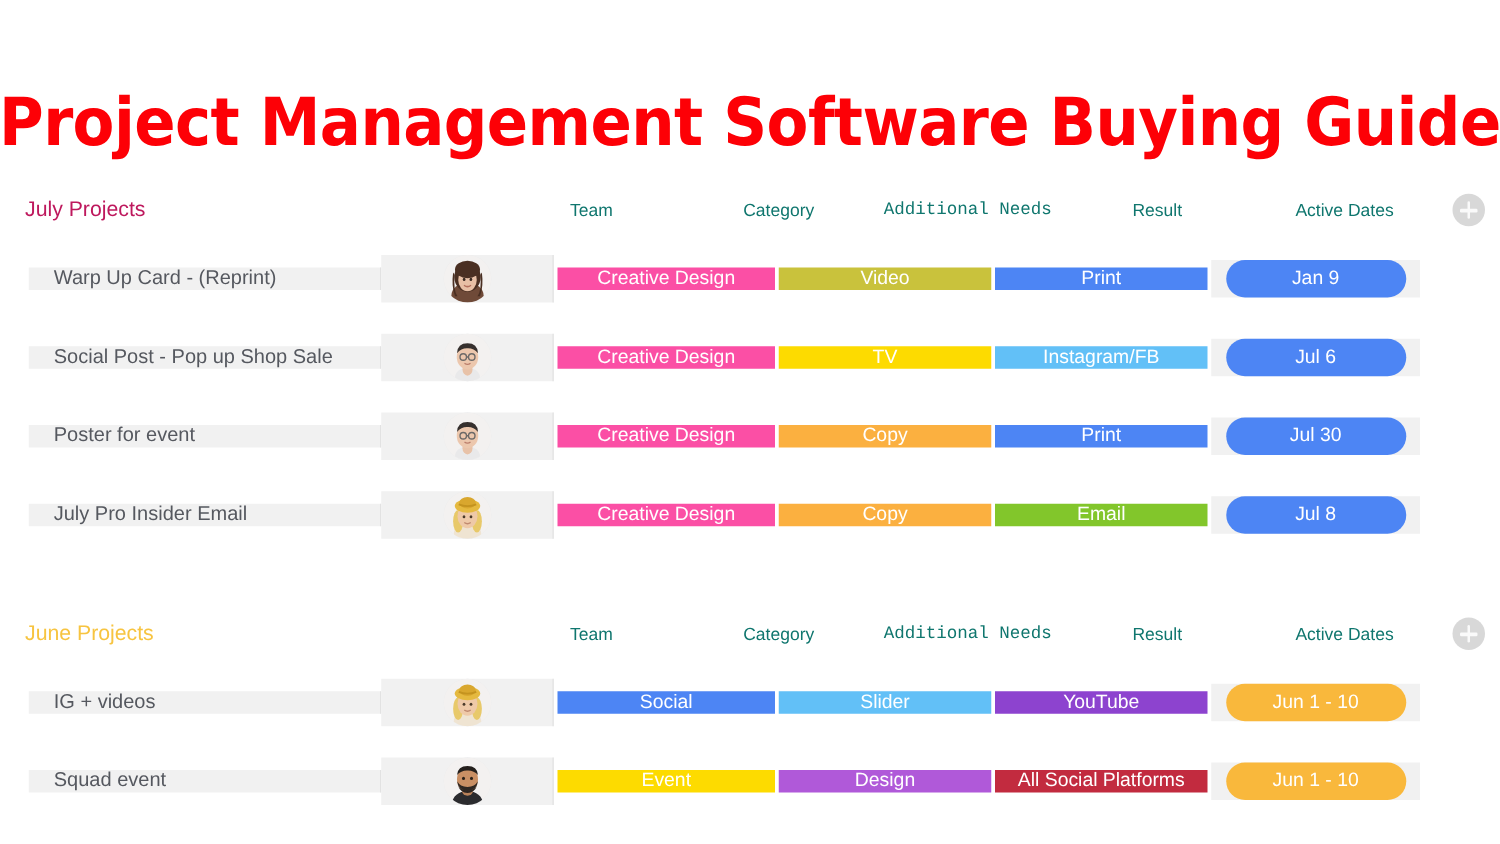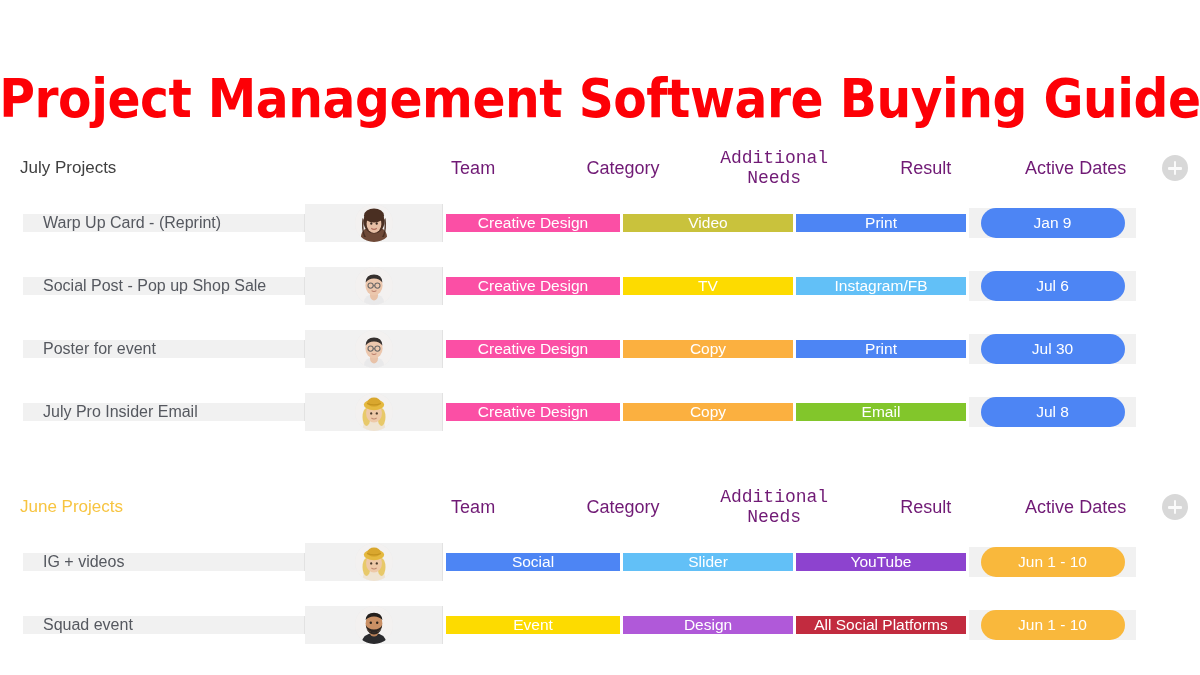--- a/index.html
+++ b/index.html
@@ -34,24 +34,24 @@
 
   
   .hdr{
     display:flex;align-items:center;height:48px;
     box-sizing:border-box;
   }
   .hdr .grp{
     width:443px;padding-left:20px;box-sizing:border-box;
     font-size:17px;
   }
-  .grp.july{color:#404040;}
+  .grp.july{color:#be185d;}
   .grp.june{color:#f7c440;}
   .hdr .col{
-    text-align:center;color:#701a75;font-size:18px;
+    text-align:center;color:#0f766e;font-size:14px;
     box-sizing:border-box;
   }
   .c-team{width:167px;}
   .c-cat{width:168px;}
   .c-needs{width:170px;font-family:Liberation Mono, monospace;}
   .c-result{width:169px;}
   .c-dates{width:166px;}
   .c-plus{width:56px;display:flex;align-items:center;justify-content:center;}
 
   .plus-btn{

